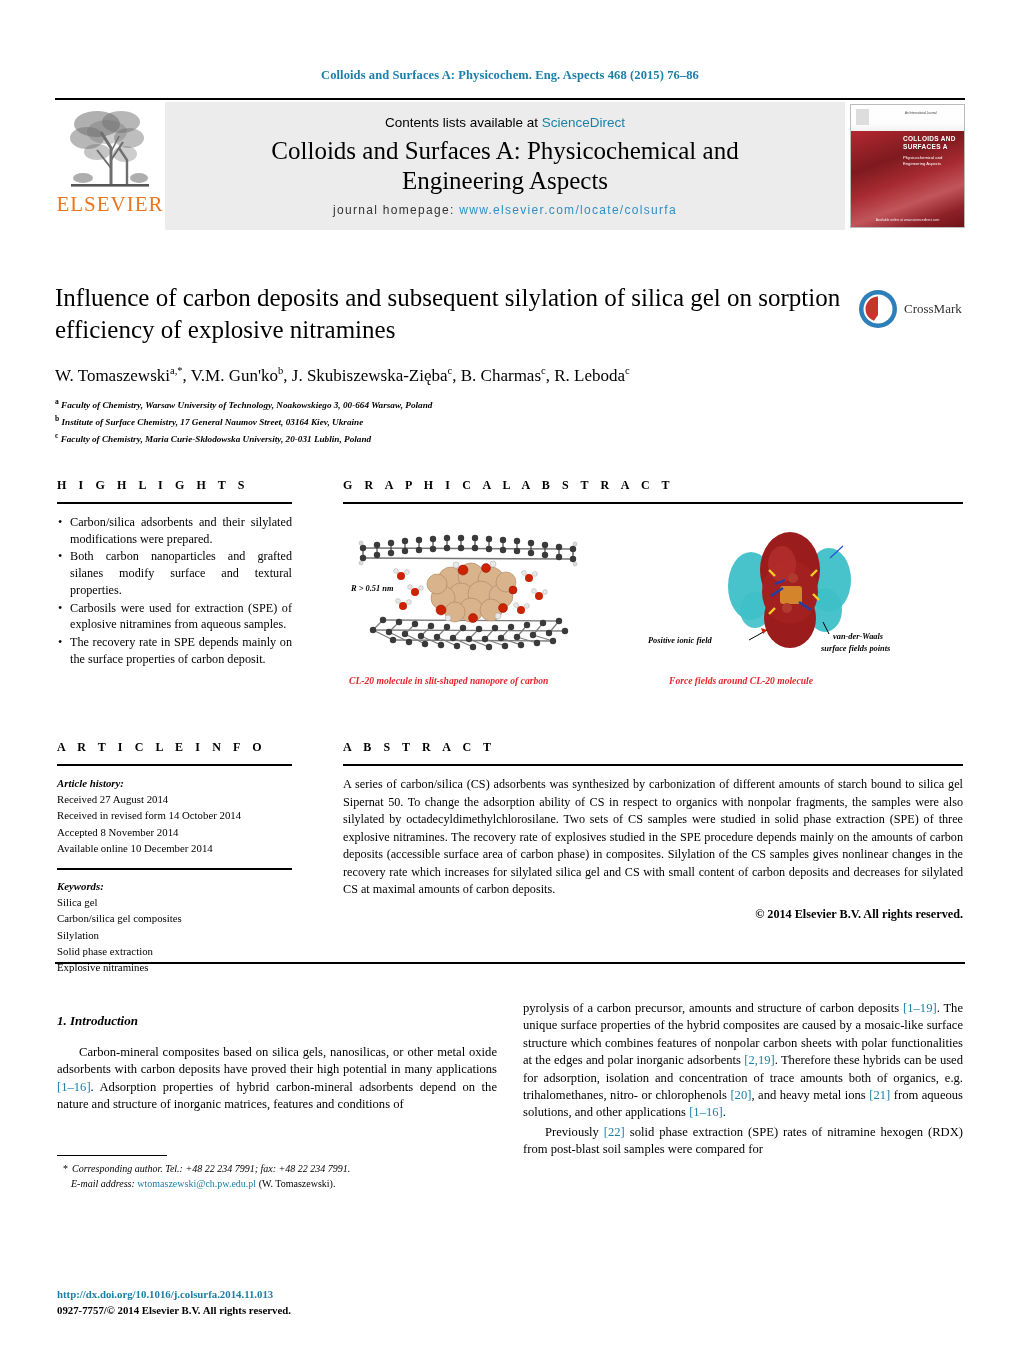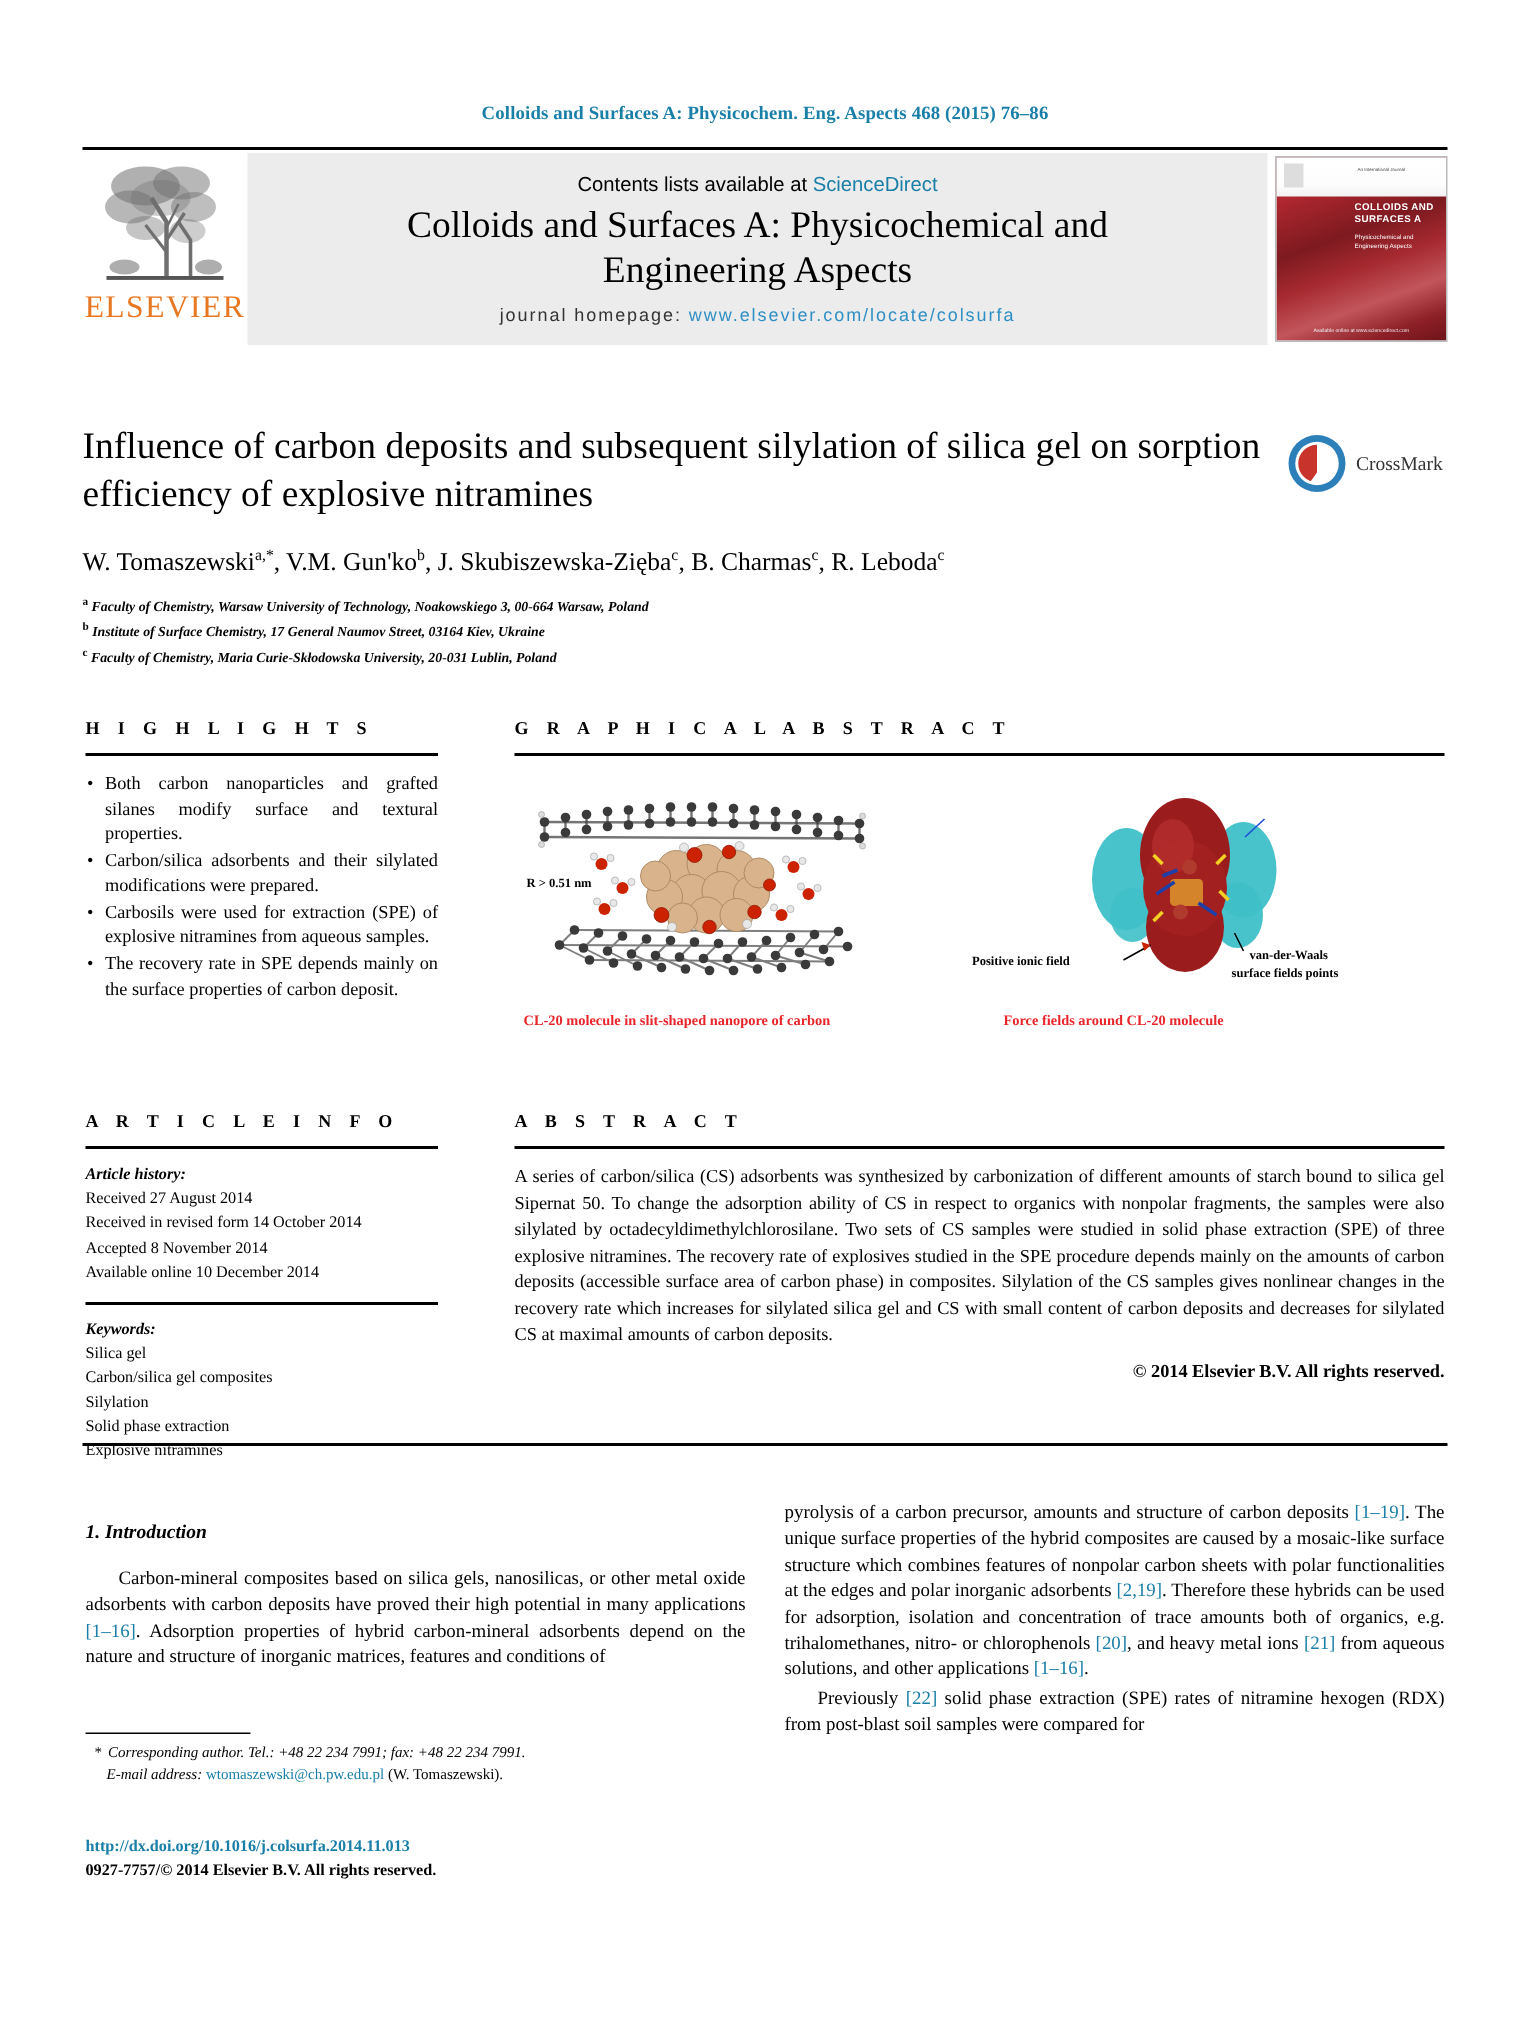--- a/index.html
+++ b/index.html
@@ -76,21 +76,21 @@
               letter-spacing:4.6px; }
   .rule { border-top:2px solid #000; margin-top:9px; }
 
   .highlights { position:absolute; left:57px; top:478px; width:235px; }
   .hl-list { margin:0; padding:0 0 0 13px; list-style:none; font-size:12.2px;
              line-height:1.37; text-align:justify; margin-top:10px; }
   .hl-list li { position:relative; margin-bottom:1px; }
   .hl-list li::before { content:"•"; position:absolute; left:-12px; top:0; }
 
   .graphabs { position:absolute; left:343px; top:478px; width:620px; }
-  .ga-canvas { position:relative; height:170px; margin-top:14px; }
+  .ga-canvas { position:relative; height:170px; margin-top:14px;font-style:italic; }
   .ga-cap { position:absolute; bottom:2px; font-size:9.6px; font-weight:bold; color:#e8252a;
             font-family:"Liberation Serif", serif; }
   .ga-cap-l { left:6px; }
   .ga-cap-r { left:326px; }
   .ga-lbl { position:absolute; font-size:8.4px; font-family:"Liberation Serif", serif;
             font-weight:bold; color:#000; }
 
   .artinfo { position:absolute; left:57px; top:740px; width:235px; }
   .ai-body { font-size:10.8px; line-height:1.5; margin-top:9px; }
   .ai-body .it { font-style:italic; font-weight:bold; }
@@ -112,21 +112,21 @@
   .cite { color:#1a7fa8; }
 
   
   .footnote { position:absolute; left:57px; top:1155px; width:440px; }
   .fn-rule { width:110px; border-top:1px solid #000; margin-bottom:5px; }
   .fn-text { font-size:10px; line-height:1.5; }
   .fn-text .star { margin-right:4px; }
   .fn-text .it { font-style:italic; }
   .fn-text a, .link { color:#1a7fa8; text-decoration:none; }
 
-  .doi { position:absolute; left:57px; top:1223px; width:440px; font-size:10.8px;
+  .doi { position:absolute; left:57px; top:1286px; width:440px; font-size:10.8px;
          line-height:1.5; }
   .doi .dline { color:#1a7fa8; font-weight:bold; }
   .doi .cline { font-weight:bold;font-family:Liberation Serif, serif; }
 </style>
 </head>
 <body>
 
 <div class="page">
 
   <div class="runhead">Colloids and Surfaces A: Physicochem. Eng. Aspects 468 (2015) 76–86</div>
@@ -213,22 +213,22 @@
       <div><sup>a</sup> <span>Faculty of Chemistry, Warsaw University of Technology, Noakowskiego 3, 00-664 Warsaw, Poland</span></div>
       <div><sup>b</sup> <span>Institute of Surface Chemistry, 17 General Naumov Street, 03164 Kiev, Ukraine</span></div>
       <div><sup>c</sup> <span>Faculty of Chemistry, Maria Curie-Skłodowska University, 20-031 Lublin, Poland</span></div>
     </div>
   </div>
 
   <div class="highlights">
     <div class="sec-head">H I G H L I G H T S</div>
     <div class="rule"></div>
     <ul class="hl-list">
+      <li>Carbon/silica adsorbents and their silylated modifications were prepared.</li>
       <li>Both carbon nanoparticles and grafted silanes modify surface and textural properties.</li>
-      <li>Carbon/silica adsorbents and their silylated modifications were prepared.</li>
       <li>Carbosils were used for extraction (SPE) of explosive nitramines from aqueous samples.</li>
       <li>The recovery rate in SPE depends mainly on the surface properties of carbon deposit.</li>
     </ul>
   </div>
 
   <div class="graphabs">
     <div class="sec-head">G R A P H I C A L   A B S T R A C T</div>
     <div class="rule"></div>
 
     <div class="ga-canvas">

